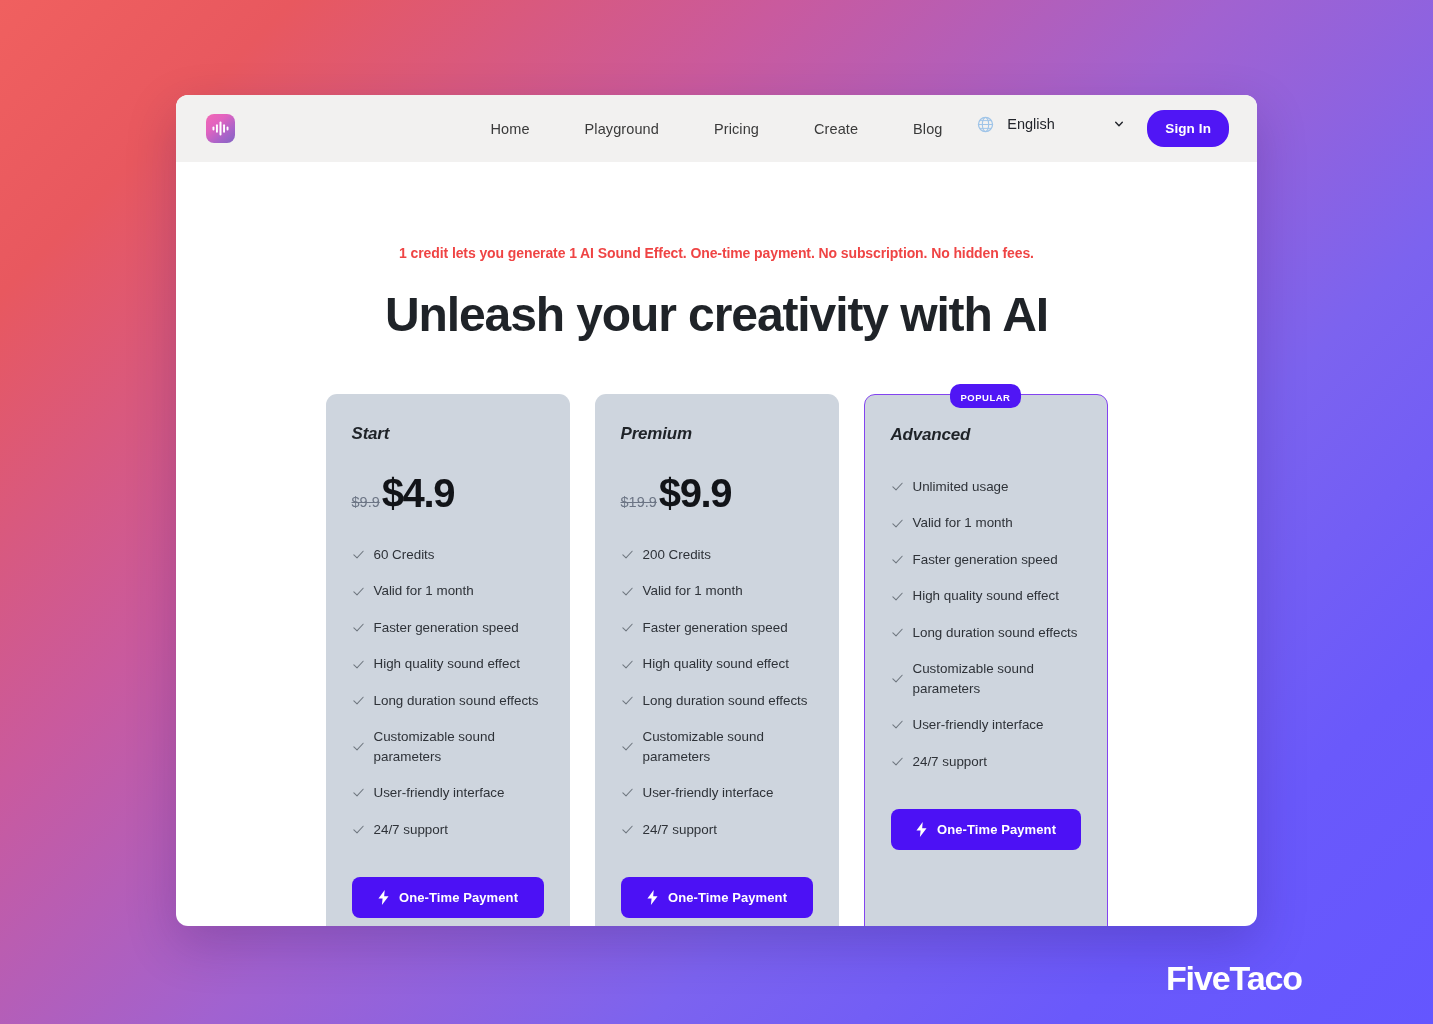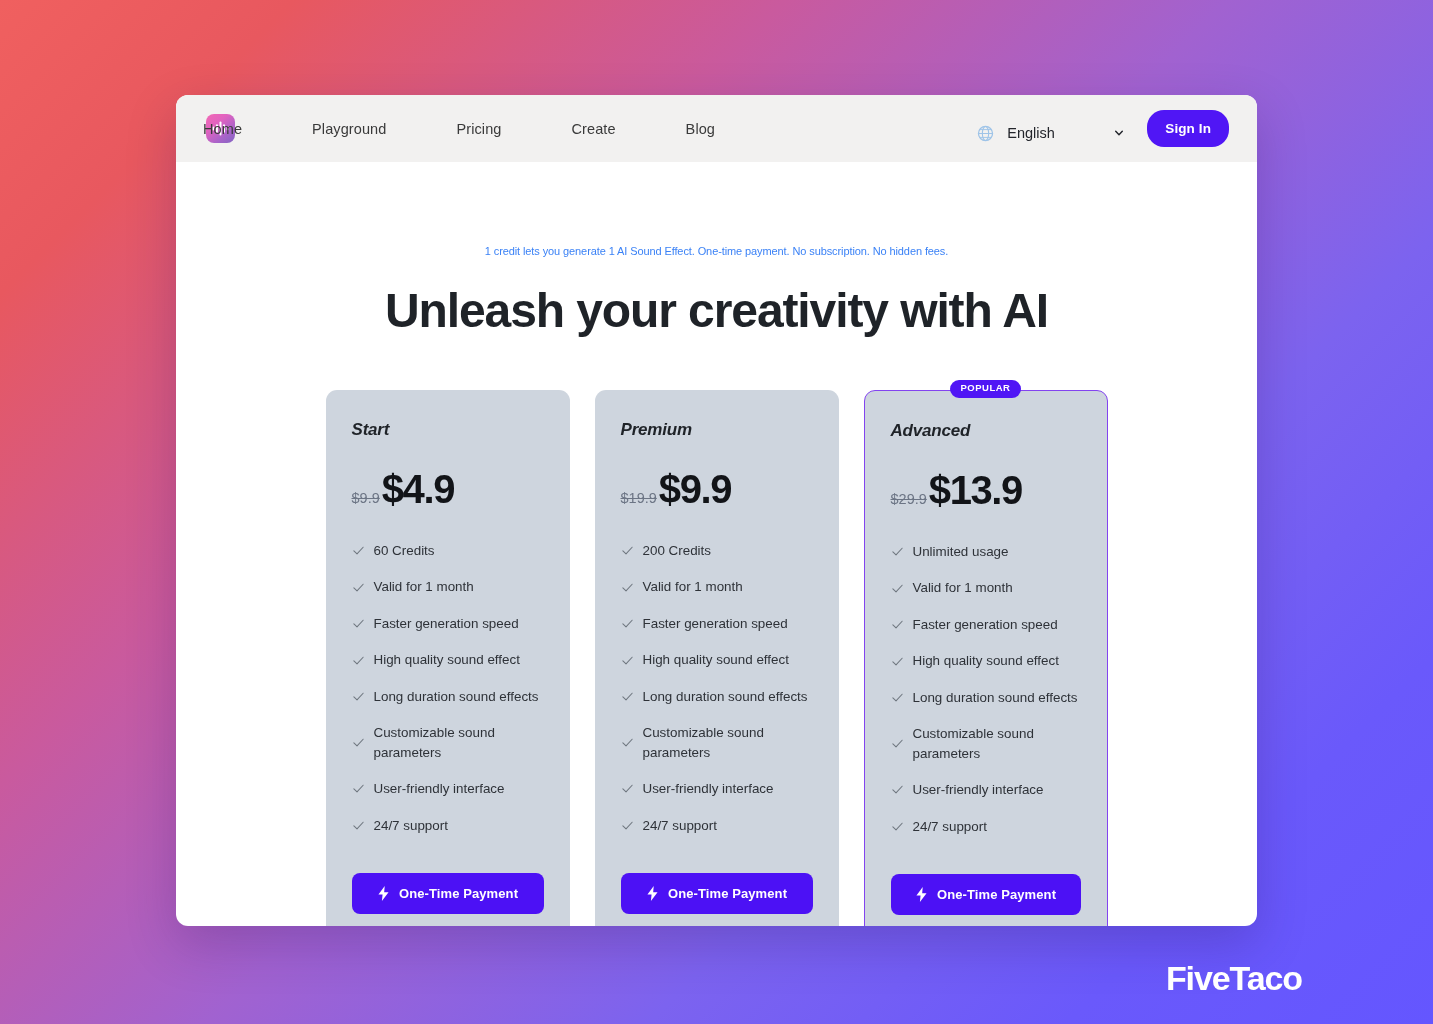--- a/index.html
+++ b/index.html
@@ -56,36 +56,37 @@
     align-items: center;
     justify-content: center;
     flex: none;
   }
   .logo-mark svg { display: block; }
 
   .main-nav {
     position: absolute;
     left: 0; right: 0;
     display: flex;
-    gap: 16px;
+    justify-content: center;
+    gap: 1px;
     pointer-events: none;
   }
   .main-nav a {
     pointer-events: auto;
     font-size: 14.5px;
     color: #3a3a3a;
     text-decoration: none;
     padding: 0 27px;
     letter-spacing: .1px;
   }
 
   .header-right {
     margin-left: auto;
     display: flex;
-    align-items: flex-end;
+    align-items: flex-start;
     gap: 14px;
     z-index: 2;
   }
 
   .lang-select {
     display: flex;
     align-items: center;
     gap: 9px;
     background: transparent;
   }
@@ -124,23 +125,23 @@
     font-family: "Liberation Sans", sans-serif;
     letter-spacing: .1px;
   }
 
   
   .hero {
     text-align: center;
     padding-top: 83px;
   }
   .hero-tagline {
-    font-size: 11px;
-    color: #3b82f6;
-    font-weight: 400;
+    font-size: 14px;
+    color: #ef4444;
+    font-weight: 700;
     letter-spacing: -.1px;
   }
   .hero-title {
     margin-top: 26px;
     font-size: 48px;
     font-weight: bold;
     color: #1f2328;
     letter-spacing: -1.1px;
   }
 
@@ -169,21 +170,21 @@
   .popular-badge {
     position: absolute;
     top: -11px;
     left: 50%;
     transform: translateX(-50%);
     background: #5016f5;
     color: #ffffff;
     font-size: 9.5px;
     font-weight: bold;
     letter-spacing: .5px;
-    padding: 2px 11px 5px;
+    padding: 8px 11px 5px;
     border-radius: 10px;
     white-space: nowrap;
   }
 
   .plan-name {
     font-size: 17px;
     font-weight: bold;
     color: #1f2328;
     letter-spacing: -.2px;
     font-style: italic;
@@ -442,24 +443,20 @@
         <svg class="bolt-icon" viewBox="0 0 12 16" aria-hidden="true">
           <path d="M7.3 0 L0.6 9.1 H5.0 L4.3 16 L11.4 6.6 H6.7 Z" fill="#ffffff"></path>
         </svg>
         <span>One-Time Payment</span>
       </button>
     </div>
 
     <div class="price-card featured">
       <span class="popular-badge">POPULAR</span>
       <div class="plan-name">Advanced</div>
-      <div class="price-row">
-        <span class="price-old">$29.9</span>
-        <span class="price-now">$13.9</span>
-      </div>
       <ul class="feature-list">
         <li>
           <svg class="check-icon" viewBox="0 0 14 14">
               <path d="M2 7.4 L5.4 10.6 L12 3.5" fill="none" stroke="#707880" stroke-width="1.15" stroke-linecap="round" stroke-linejoin="round"></path>
             </svg>
           <span>Unlimited usage</span>
         </li>
         <li>
           <svg class="check-icon" viewBox="0 0 14 14">
               <path d="M2 7.4 L5.4 10.6 L12 3.5" fill="none" stroke="#707880" stroke-width="1.15" stroke-linecap="round" stroke-linejoin="round"></path>

